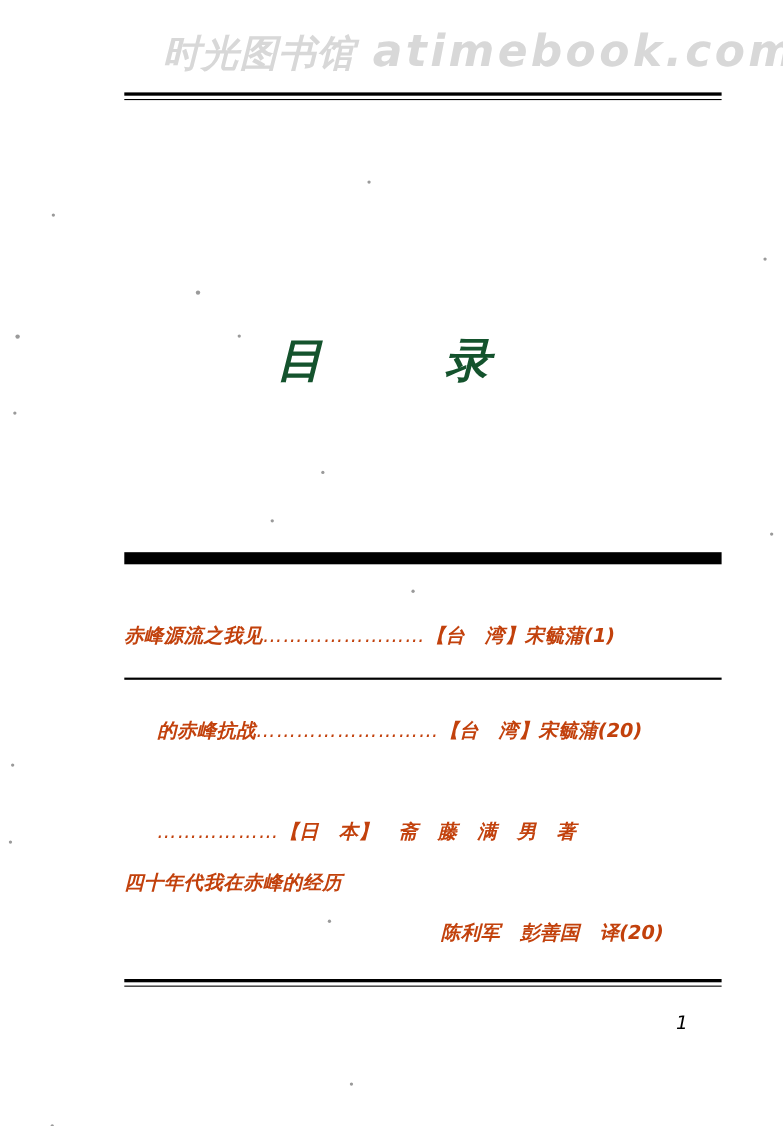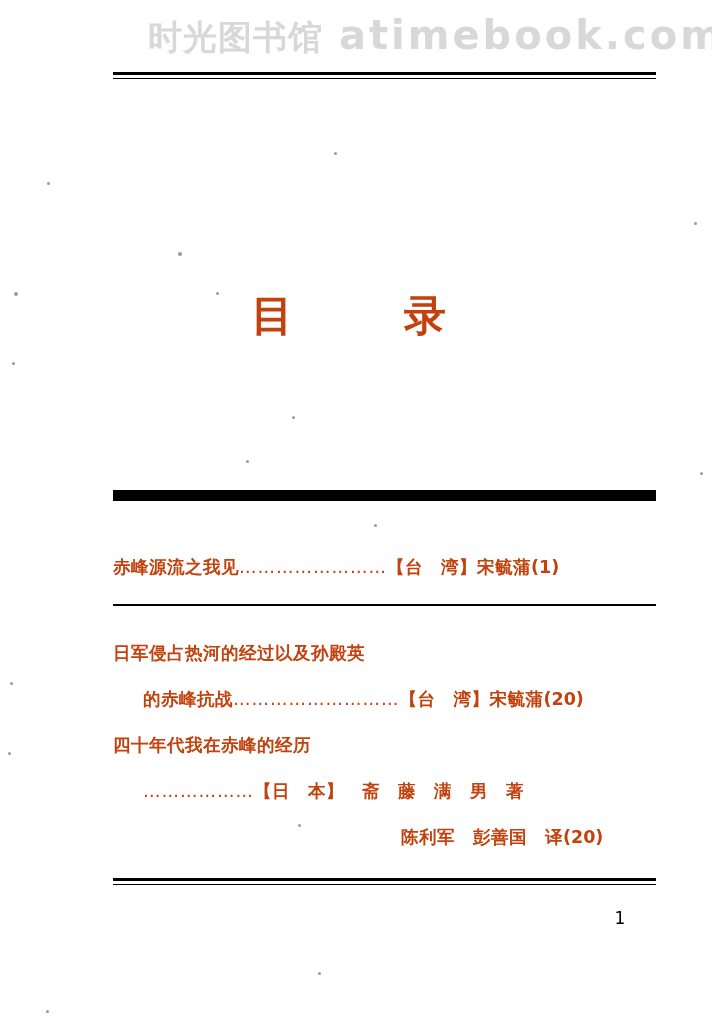--- a/index.html
+++ b/index.html
@@ -37,23 +37,24 @@
   }
   .watermark .latin {
     font-size: 40px;
     letter-spacing: 3px;
   }
 
   
   .page {
     position: absolute;
     left: 0;
-    top: 0;
+    top: 12px;
     width: 712px;
     height: 930px;
+    font-style: italic;
   }
 
   
   .rule-top {
     position: absolute;
     left: 113px;
     width: 543px;
   }
   .rule-top .thick {
     height: 3px;
@@ -70,21 +71,21 @@
   
   .title {
     position: absolute;
     left: 0;
     top: 288px;
     width: 712px;
     text-align: center;
     font-size: 42px;
     font-weight: bold;
     letter-spacing: 0.35em;
-    color: #c2410c;
+    color: #14532d;
     font-family: "DejaVu Sans", sans-serif;
   }
   .title span.sp {
     display: inline-block;
     width: 96px;
   }
 
   
   .heavy-bar {
     position: absolute;
@@ -191,34 +192,31 @@
 
   <div class="entries" style="top:544px;">
     <div class="entry-line">
       <span class="txt">赤峰源流之我见</span><span class="dots">……………………</span><span class="author">【台　湾】宋毓蒲</span><span class="page-no">(1)</span>
     </div>
   </div>
 
   <div class="sep-rule" style="top:604px;"></div>
 
   <div class="entries" style="top:630px;">
-    <div class="entry-line">
-      <span class="txt">日军侵占热河的经过以及孙殿英</span>
-    </div>
     <div class="entry-line indent-1">
       <span class="txt">的赤峰抗战</span><span class="dots">………………………</span><span class="author">【台　湾】宋毓蒲</span><span class="page-no">(20)</span>
     </div>
   </div>
 
   <div class="entries" style="top:722px;">
+    <div class="entry-line indent-2">
+      <span class="dots">………………</span><span class="author">【日　本】　斋　藤　满　男　著</span>
+    </div>
     <div class="entry-line">
       <span class="txt">四十年代我在赤峰的经历</span>
-    </div>
-    <div class="entry-line indent-2">
-      <span class="dots">………………</span><span class="author">【日　本】　斋　藤　满　男　著</span>
     </div>
     <div class="entry-line indent-3">
       <span class="author">陈利军　彭善国　译</span><span class="page-no">(20)</span>
     </div>
   </div>
 
   <div class="rule-bottom">
     <div class="thick"></div>
     <div class="gap"></div>
     <div class="thin"></div>

